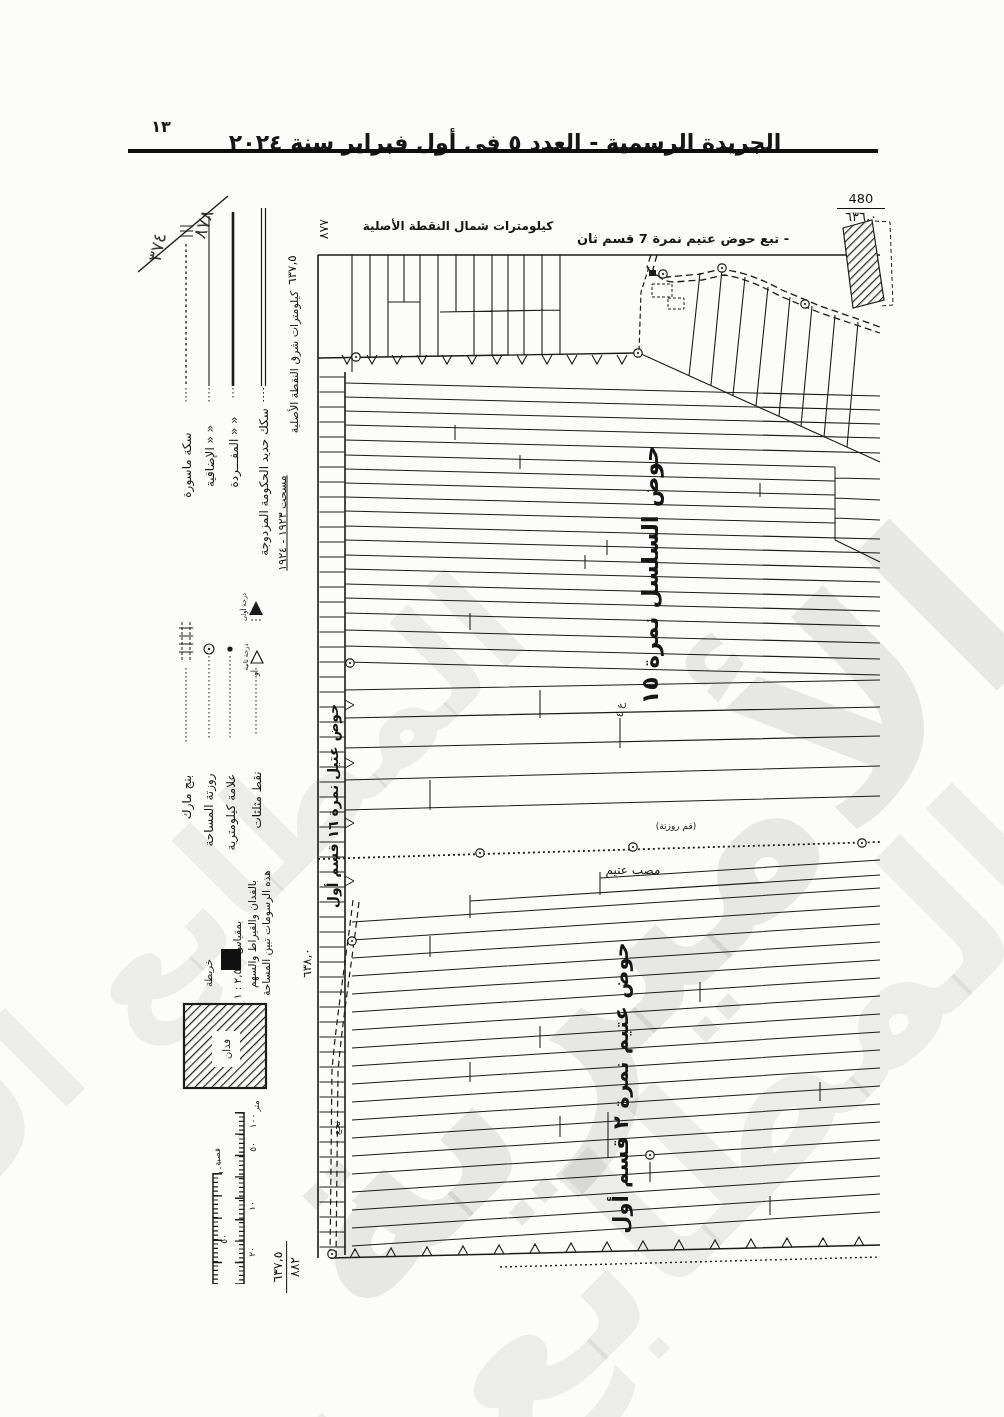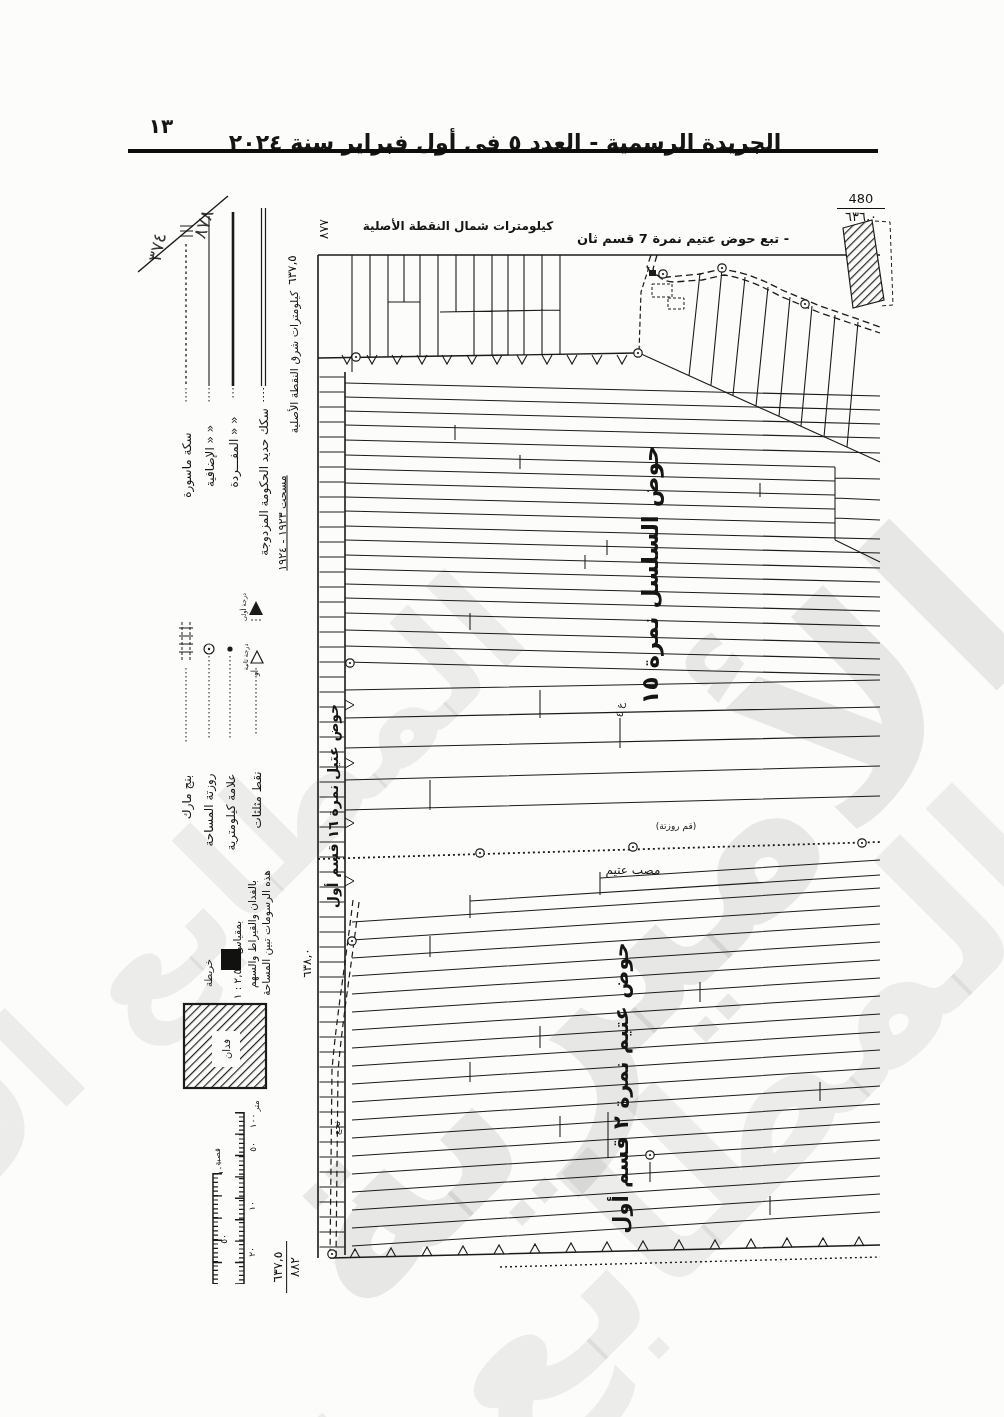--- a/index.html
+++ b/index.html
@@ -19,21 +19,21 @@
 </style>
 </head>
 <body>
 
 <div class="page">
 
   <span class="wm" style="left:1020px;top:540px;font-size:260px;">المطابع الأميرية</span>
   <span class="wm" style="left:430px;top:1430px;font-size:215px;color:rgba(45,45,45,0.08);">المطابع الأميرية</span>
   <span class="wm" style="left:80px;top:1020px;font-size:150px;color:rgba(45,45,45,0.08);">المطابع الأميرية</span>
 
-  <div class="hlabel b" style="left:161px;top:126px;font-size:20px;">١٣</div>
+  <div class="hlabel b" style="left:161px;top:126px;font-size:16px;">١٣</div>
   <div class="hlabel b" dir="rtl" style="left:505px;top:142px;font-size:22px;">الجريدة الرسمية - العدد ٥ فى أول فبراير سنة ٢٠٢٤</div>
   <div class="rule" style="left:128px;top:149px;width:750px;height:3.5px;"></div>
 
   <svg width="1004" height="1417" viewBox="0 0 1004 1417">
     <defs>
       <pattern id="ladder" width="25" height="15" patternUnits="userSpaceOnUse">
         <line x1="0" y1="2" x2="25" y2="2" stroke="#1b1b1b" stroke-width="1"></line>
       </pattern>
       <pattern id="hatch" width="6" height="6" patternUnits="userSpaceOnUse" patternTransform="rotate(45)">
         <rect width="6" height="6" fill="#fcfcfa"></rect>

